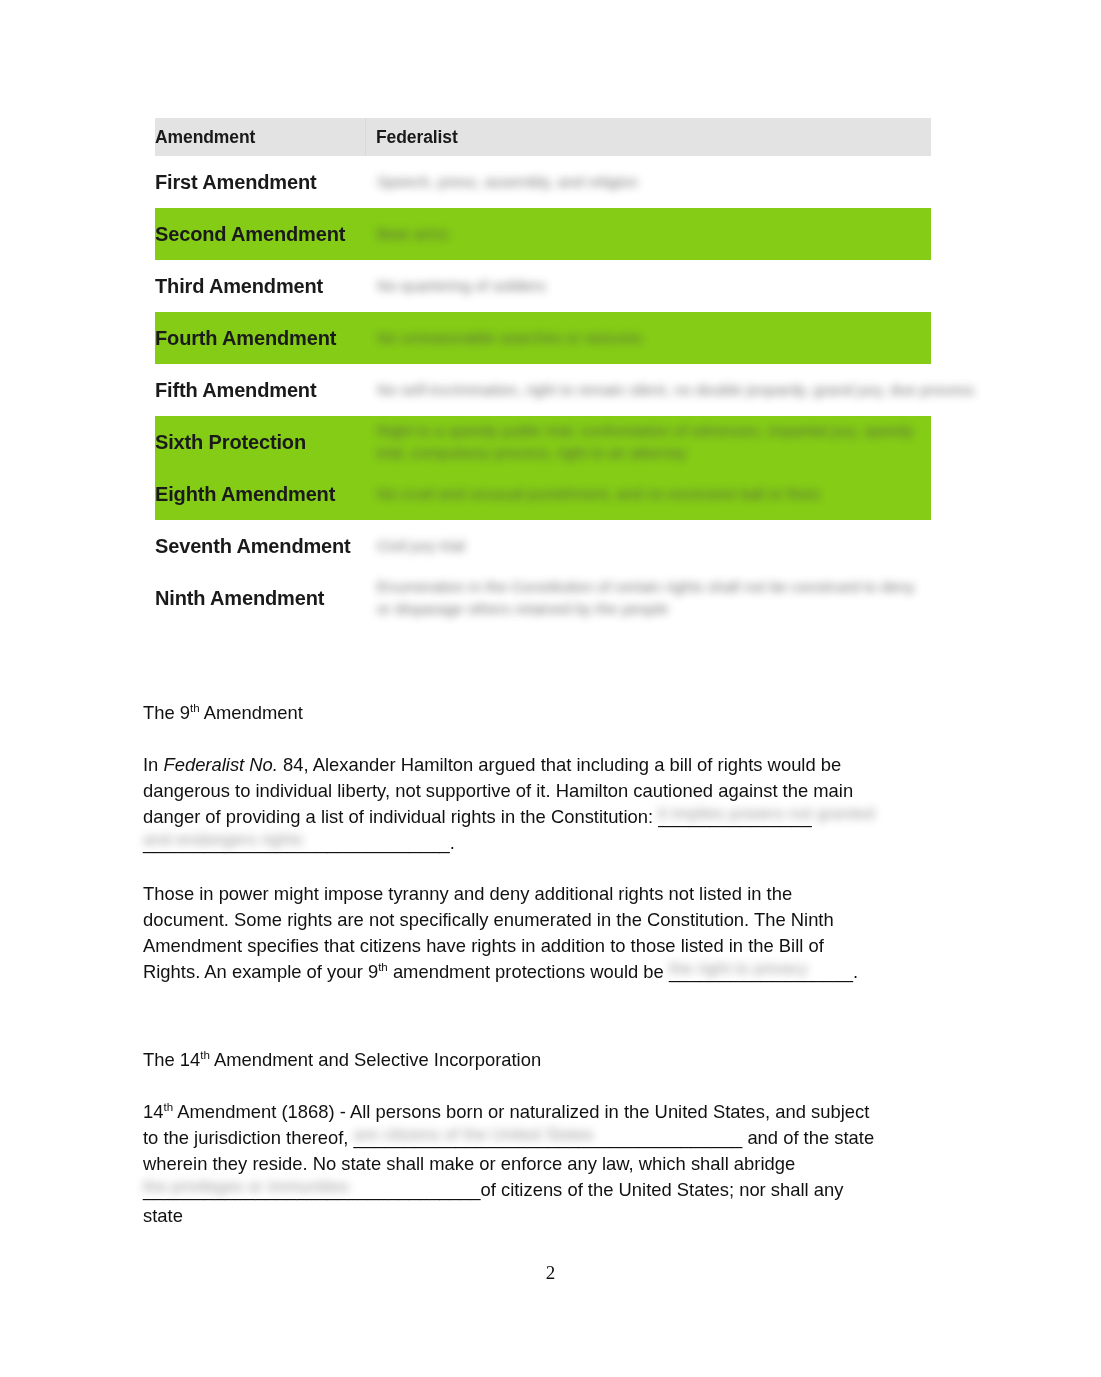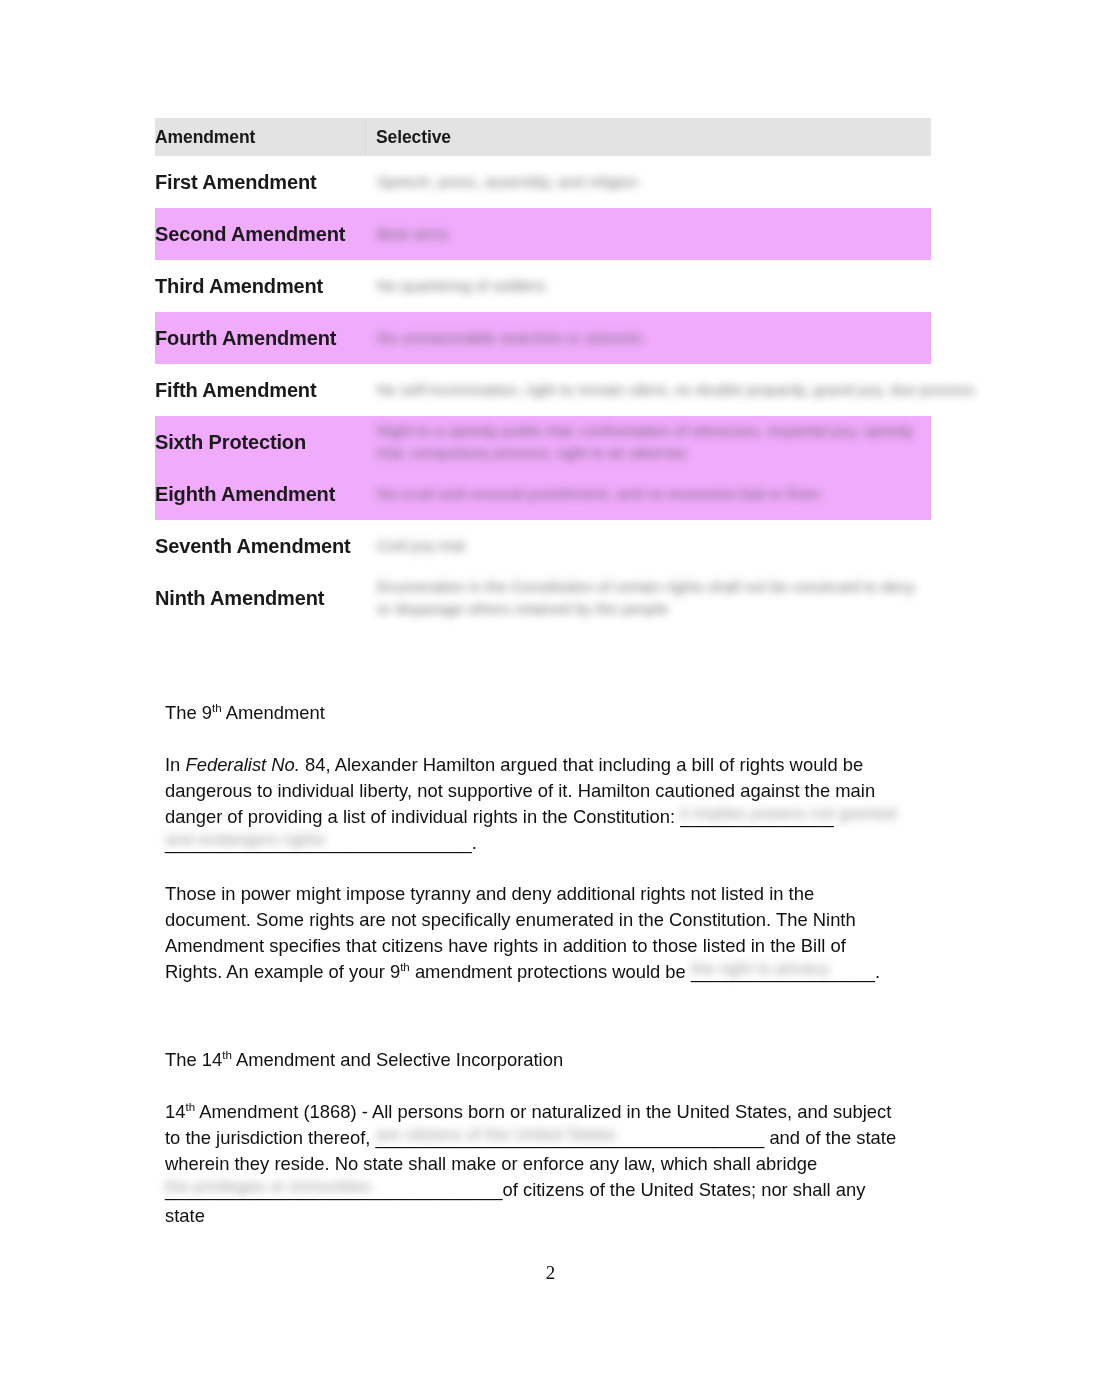--- a/index.html
+++ b/index.html
@@ -54,21 +54,21 @@
   .hdr-cell {
     font-weight: bold;
     font-size: 17.5px;
     padding-left: 11px;
     color: #1a1a1a;
     letter-spacing: -0.1px;
   }
   .hdr-cell.second { padding-left: 11px; }
 
   .body-row td { height: 52px; }
-  .body-row.shade td { background: #f0abfc; }
+  .body-row.shade td { background: #84cc16; }
   .body-row.plain td { background: #ffffff; }
 
   .amend-cell {
     font-weight: bold;
     font-size: 20px;
     padding-left: 11px;
     color: #1a1a1a;
     letter-spacing: -0.15px;
     white-space: nowrap;
   }
@@ -97,21 +97,21 @@
     top: 0;
     width: 1px;
     height: 100%;
     background: rgba(0,0,0,0.045);
     pointer-events: none;
   }
 
   
   .doc-body {
     position: absolute;
-    left: 165px;
+    left: 143px;
     top: 700px;
     width: 740px;
     font-size: 18.4px;
     line-height: 26px;
     color: #111111;
   }
   .heading-line {
     margin: 0 0 0 0;
     font-size: 18.4px;
     line-height: 26px;
@@ -173,21 +173,21 @@
   <div class="table-wrap">
     <div class="col-divider"></div>
     <table class="amend-table">
       <colgroup>
           <col class="c1">
           <col class="c2">
         </colgroup>
       <tbody>
         <tr class="hdr-row">
           <td class="hdr-cell">Amendment</td>
-          <td class="hdr-cell second">Selective</td>
+          <td class="hdr-cell second">Federalist</td>
         </tr>
 
         <tr class="body-row plain">
           <td class="amend-cell">First Amendment</td>
           <td class="prot-cell">
             <span class="prot-text">Speech, press, assembly, and religion</span>
           </td>
         </tr>
 
         <tr class="body-row shade">

